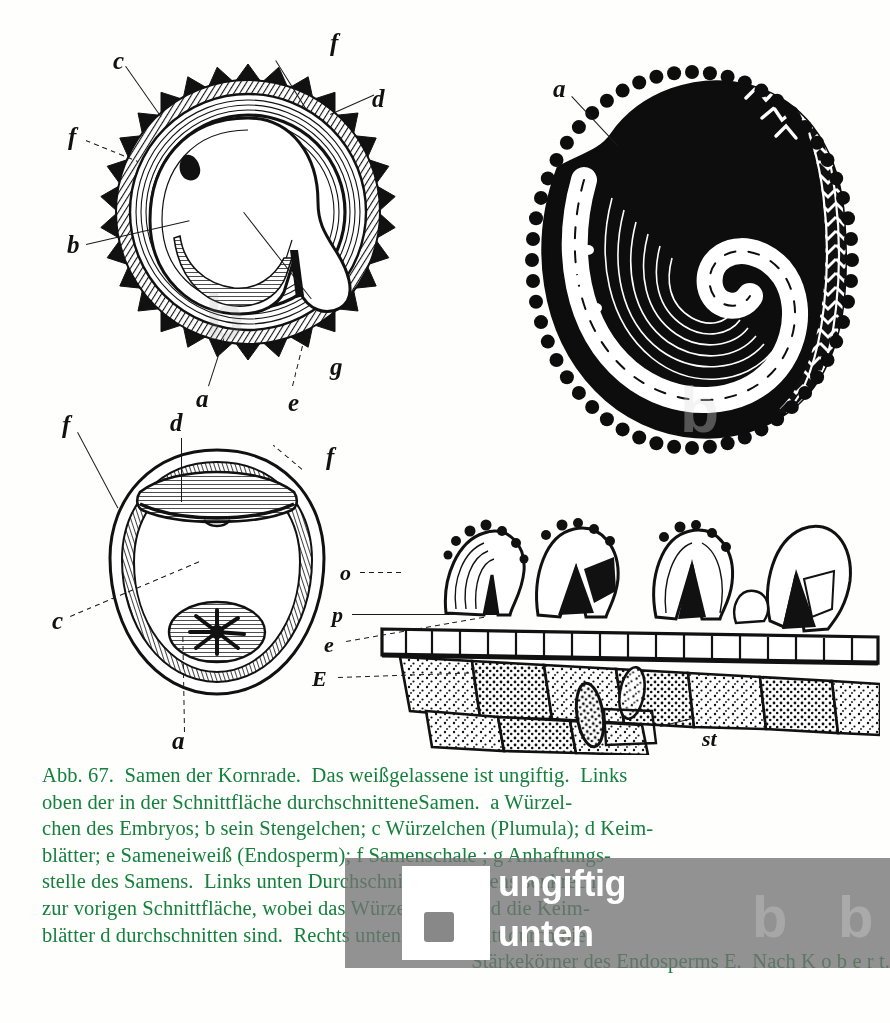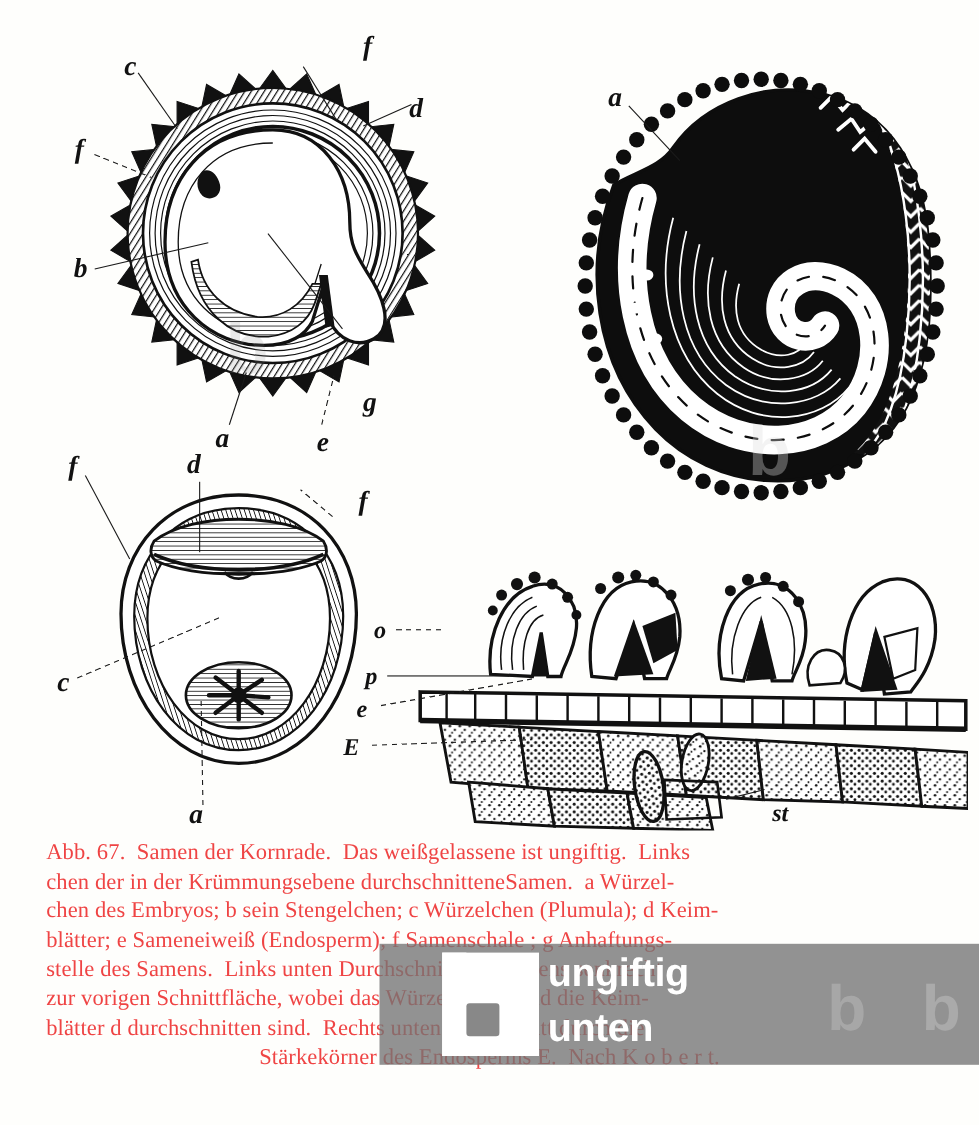--- a/index.html
+++ b/index.html
@@ -43,32 +43,32 @@
   .lead.dash {
     background: repeating-linear-gradient(to right,#1a1a1a 0 5px, transparent 5px 9px);
   }
 
   
   #caption {
     position: absolute;
     left: 0; top: 762px;
     width: 890px;
     text-align: justify;
-    color: #ef4444;
+    color: #15803d;
   }
   #caption .cap-line {
     font-size: 20.5px;
     line-height: 26.6px;
     letter-spacing: 0.1px;
     white-space: pre;
     padding-left: 42px;
     font-family: "Liberation Serif","DejaVu Serif", serif;
   }
   #caption .cap-line.last {
-    text-align: center;
+    text-align: right;
     padding-left: 0;
   }
 
   
   #wm-band {
     position: absolute;
     left: 345px; top: 858px;
     width: 545px; height: 110px;
     background: rgba(115,115,115,0.78);
     pointer-events: none;
@@ -561,21 +561,21 @@
   <div class="lead" style="left:660px; top:726px; width:36px; transform: rotate(-14deg);"></div>
 
   <span class="lbl sz-md" style="left:340px; top:562px;">o</span>
   <span class="lbl sz-md" style="left:332px; top:604px;">p</span>
   <span class="lbl sz-md" style="left:324px; top:634px;">e</span>
   <span class="lbl sz-md" style="left:312px; top:668px;">E</span>
   <span class="lbl sz-md" style="left:702px; top:728px;">st</span>
 
   <div id="caption">
     <div class="cap-line">Abb. 67.  Samen der Kornrade.  Das weißgelassene ist ungiftig.  Links</div>
-    <div class="cap-line">chen der in der Krümmungsebene durchschnitteneSamen.  a Würzel-</div>
+    <div class="cap-line">oben der in der Schnittfläche durchschnitteneSamen.  a Würzel-</div>
     <div class="cap-line">chen des Embryos; b sein Stengelchen; c Würzelchen (Plumula); d Keim-</div>
     <div class="cap-line">blätter; e Sameneiweiß (Endosperm); f Samenschale ; g Anhaftungs-</div>
     <div class="cap-line">stelle des Samens.  Links unten Durchschnitt des Samens senkrecht</div>
     <div class="cap-line">zur vorigen Schnittfläche, wobei das Würzelchen a und die Keim-</div>
     <div class="cap-line">blätter d durchschnitten sind.  Rechts unten Querschnitt durch die</div>
     <div class="cap-line last">Stärkekörner des Endosperms E.  Nach K o b e r t.</div>
   </div>
 
   <div id="wm-ghost-1" class="wm-ghost">b</div>
   <div id="wm-ghost-2" class="wm-ghost">b</div>

